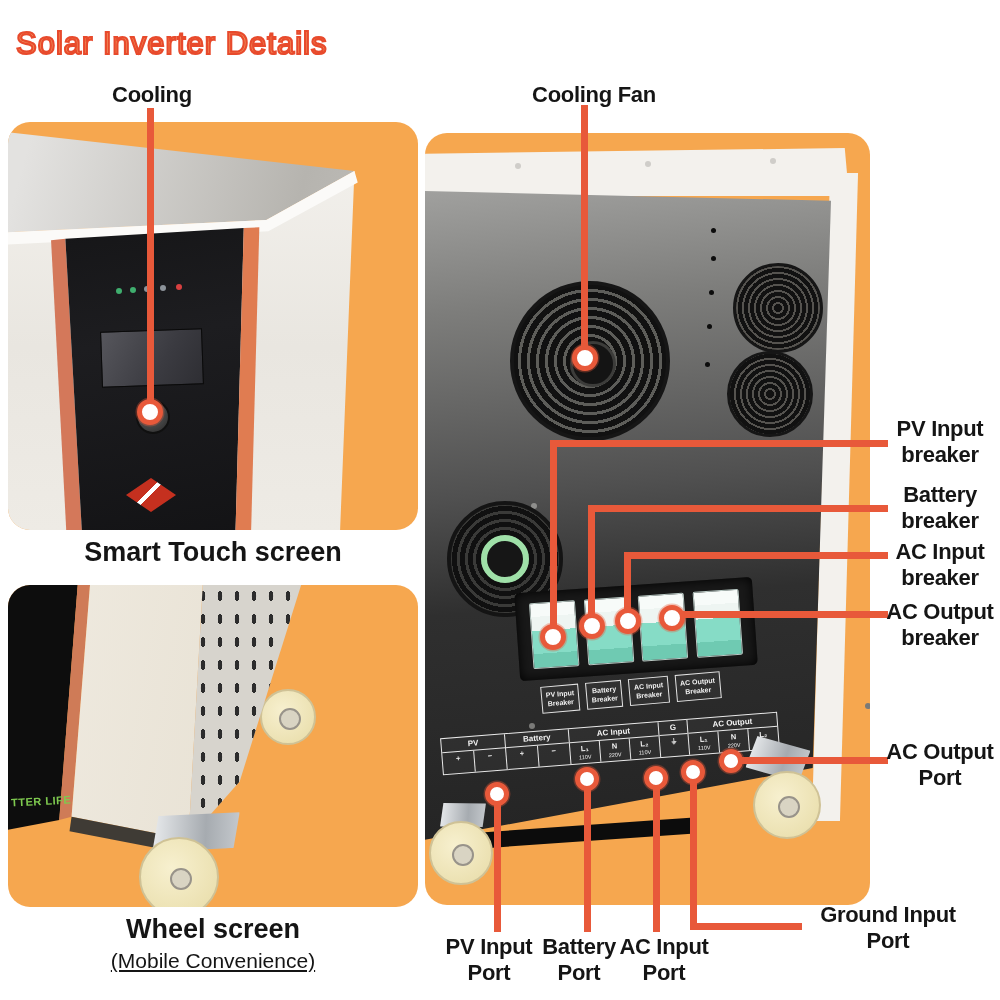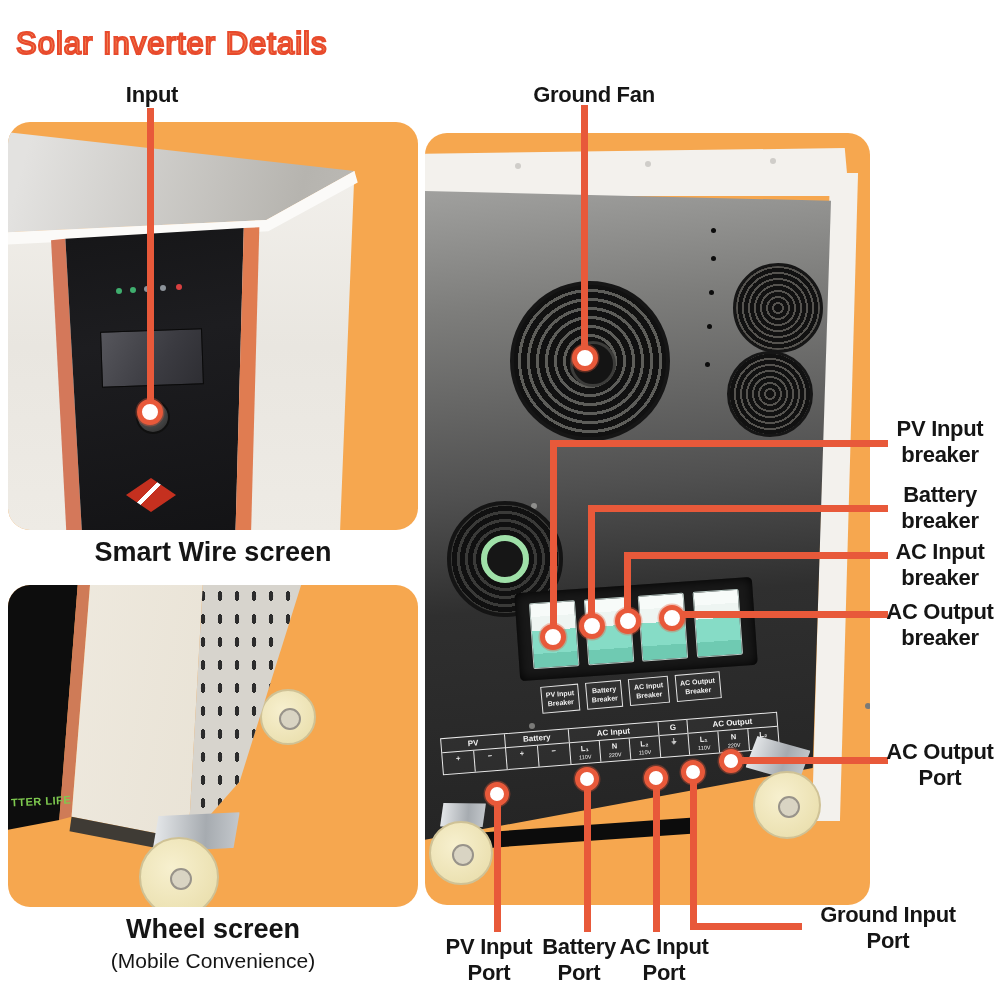--- a/index.html
+++ b/index.html
@@ -124,57 +124,57 @@
   .caption{position:absolute;text-align:center;color:#151515;z-index:5;}
 </style>
 </head>
 <body>
 
 <div class="page">
 
   <div class="title">Solar Inverter Details</div>
 
   <div class="ann ann-top" style="left:92px;top:82px;width:120px;">
-    <span class="l">Input</span>
+    <span class="l">Cooling</span>
   </div>
   <div class="ann ann-top" style="left:514px;top:82px;width:160px;">
-    <span class="l">Ground Fan</span>
+    <span class="l">Cooling Fan</span>
   </div>
 
   <div class="photo-card" id="card-front">
     <div class="layer fc-topface"></div>
     <div class="layer fc-body"></div>
     <div class="layer fc-rim"></div>
     <div class="layer fc-stripe-l"></div>
     <div class="layer fc-black"></div>
     <div class="layer fc-stripe-r"></div>
     <div class="fc-led" style="left:108px;top:166px;background:#3fae6e;"></div>
     <div class="fc-led" style="left:122px;top:165px;background:#3fae6e;"></div>
     <div class="fc-led" style="left:136px;top:164px;background:#8d939a;"></div>
     <div class="fc-led" style="left:152px;top:163px;background:#8d939a;"></div>
     <div class="fc-led" style="left:168px;top:162px;background:#d84040;"></div>
     <div class="fc-display"></div>
     <div class="fc-switch"></div>
     <div class="fc-logo"></div>
   </div>
-  <div class="caption" style="left:8px;top:537px;width:410px;font-size:27px;font-weight:bold;">Smart Wire screen</div>
+  <div class="caption" style="left:8px;top:537px;width:410px;font-size:27px;font-weight:bold;">Smart Touch screen</div>
 
   <div class="photo-card" id="card-wheel">
     <div class="layer wc-black"></div>
     <div class="wc-brand">TTER LIFE</div>
     <div class="layer wc-stripe"></div>
     <div class="wheel wc-wheel-rear"></div>
     <div class="layer wc-front"></div>
     <div class="layer wc-vent"></div>
     <div class="layer wc-bottom"></div>
     <div class="bracket wc-brkt-front"></div>
     <div class="wheel wc-wheel-front"></div>
   </div>
   <div class="caption" style="left:8px;top:914px;width:410px;font-size:27px;font-weight:bold;">Wheel screen</div>
-  <div class="caption" style="left:8px;top:949px;width:410px;font-size:21px;">(Mobile Convenience)</div>
+  <div class="caption" style="left:8px;top:949px;width:410px;font-size:21px;text-decoration:underline;">(Mobile Convenience)</div>
 
   <div class="photo-card" id="card-back">
     <div class="mc-white-top"></div>
     <div class="mc-white-right"></div>
     <div class="mc-panel"></div>
     <div class="screws" style="left:90px;top:30px;"></div>
     <div class="holes" style="left:286px;top:95px;"></div>
     <div class="fan fan-big"></div>
     <div class="fan sm fan-sm1"></div>
     <div class="fan sm fan-sm2"></div>

